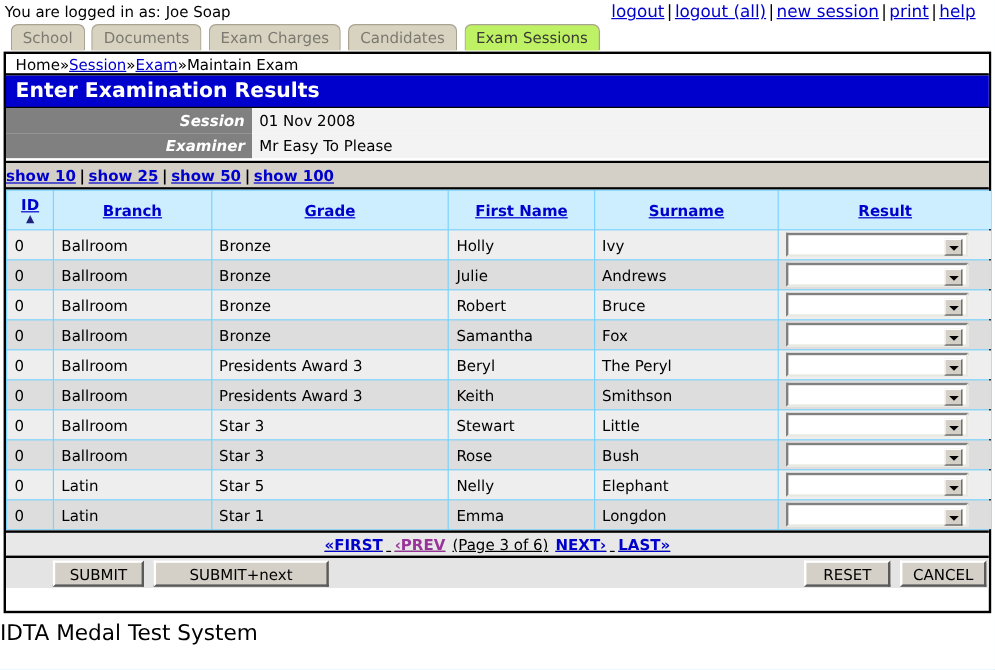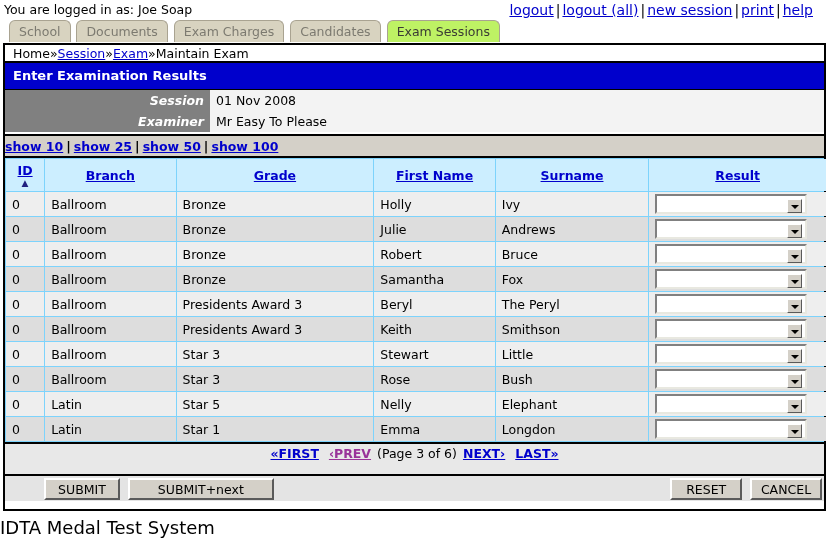--- a/index.html
+++ b/index.html
@@ -86,21 +86,21 @@
     border-bottom: 2px solid #000000;
     white-space: nowrap;
   }
   .breadcrumb .bc-static { color: #000; }
   .breadcrumb .bc-sep { color: #000; }
 
   .pagetitle {
     background: #0000cc;
     color: #ffffff;
     font-weight: bold;
-    font-size: 13px;
+    font-size: 17px;
     line-height: 26px;
     height: 27px;
     padding-left: 8px;
     letter-spacing: 0px;
     border-bottom: 1px solid #000;
   }
 
   
   table.info {
     border-collapse: collapse;
@@ -221,25 +221,26 @@
     width: 0; height: 0;
     border-left: 4px solid transparent;
     border-right: 4px solid transparent;
     border-top: 4px solid #000000;
   }
 
   
   .pagerbar {
     border-top: 2px solid #000;
     background: #e8e8e8;
-    height: 32px;
+    height: 21px;
     line-height: 20px;
     text-align: center;
     font-size: 12.5px;
     white-space: nowrap;
+    text-decoration: underline;
   }
   .pagerbar a { font-weight: bold; }
   .pagerbar .pgtext { color: #000; padding: 0 6px; }
   .pagerbar .gap { padding: 0 3px; }
 
   
   .btnbar {
     border-top: 2px solid #000;
     background: #e4e4e4;
     height: 27px;

